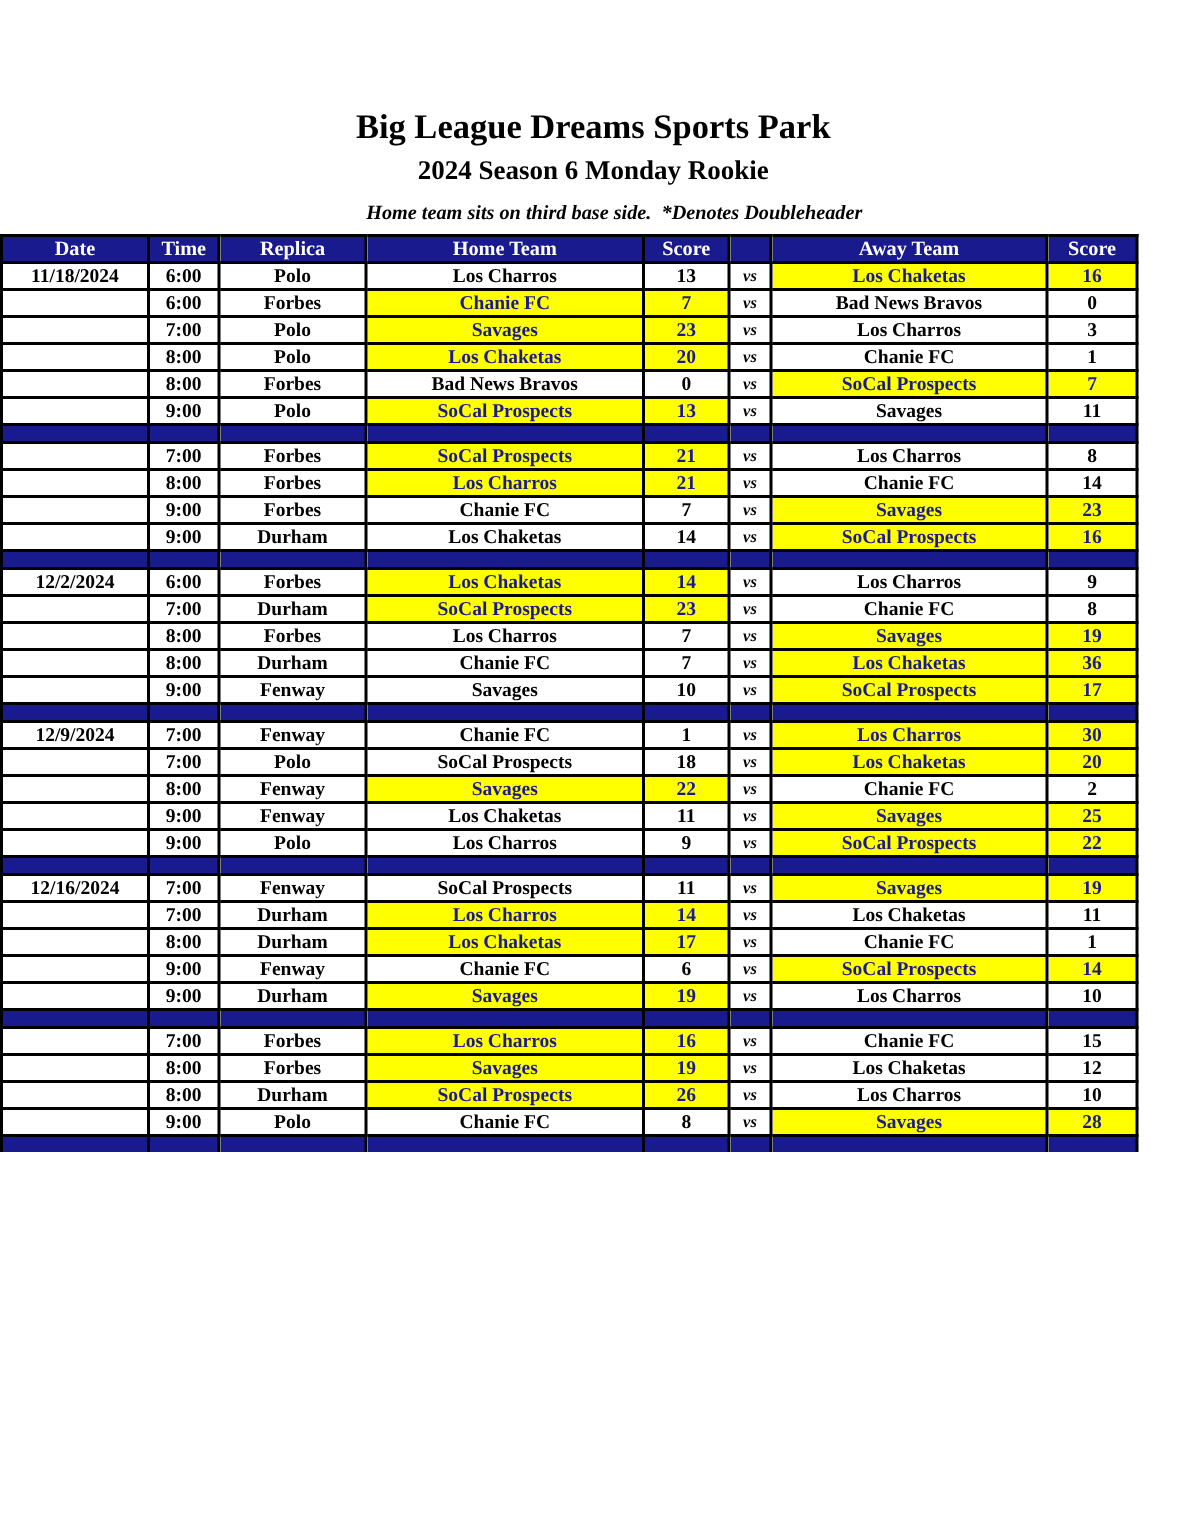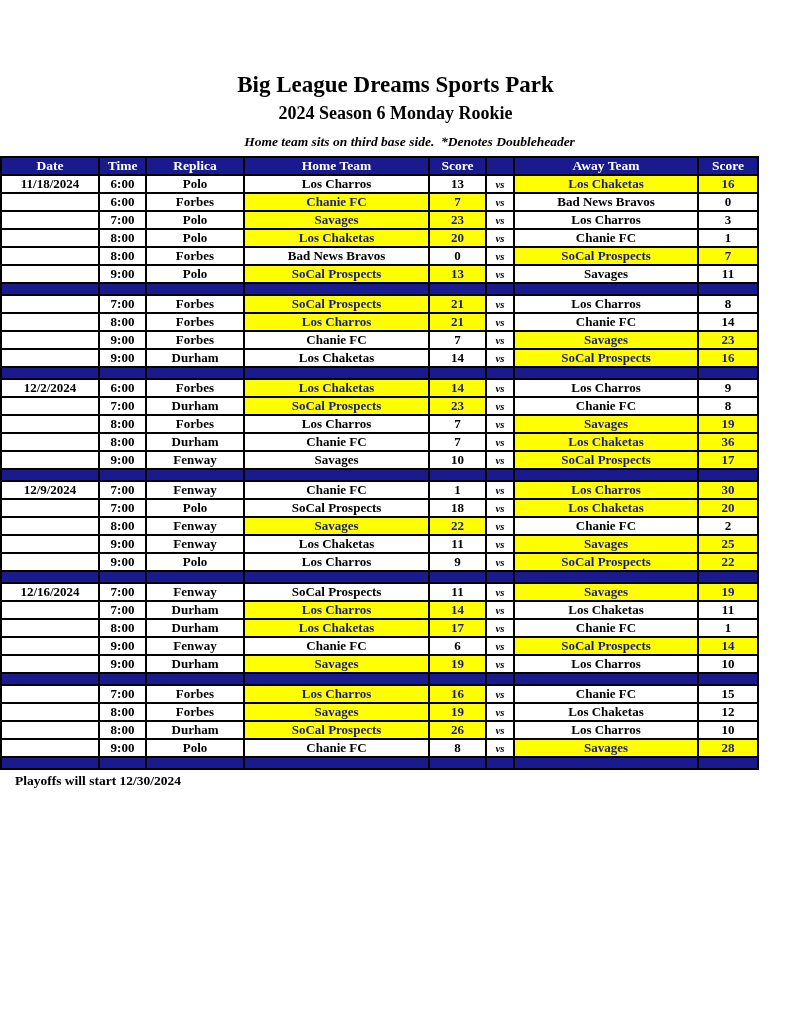--- a/index.html
+++ b/index.html
@@ -1,17 +1,17 @@
 <!DOCTYPE html>
 <html style="--navy: #1a1a8f; --yellow: #ffff00; --header-text: #ffffff; --win-text: #1a1a8f;"><head>
 <meta charset="utf-8">
 <style>
   html,body{margin:0;padding:0;background:#ffffff;}
   .page{
-    width:791px;height:1024px;background:#fff;overflow:hidden;
+    width:791px;height:768px;background:#fff;overflow:hidden;
     font-family:"Liberation Serif","DejaVu Serif",serif;
     box-sizing:border-box;padding-top:72px;
   }
   .title{
     text-align:center;font-weight:bold;font-size:23px;line-height:1.1;color:#000;margin:0;
   }
   .subtitle{
     text-align:center;font-weight:bold;font-size:18px;line-height:1.1;color:#000;margin:7px 0 0 0;
   }
   .note{

